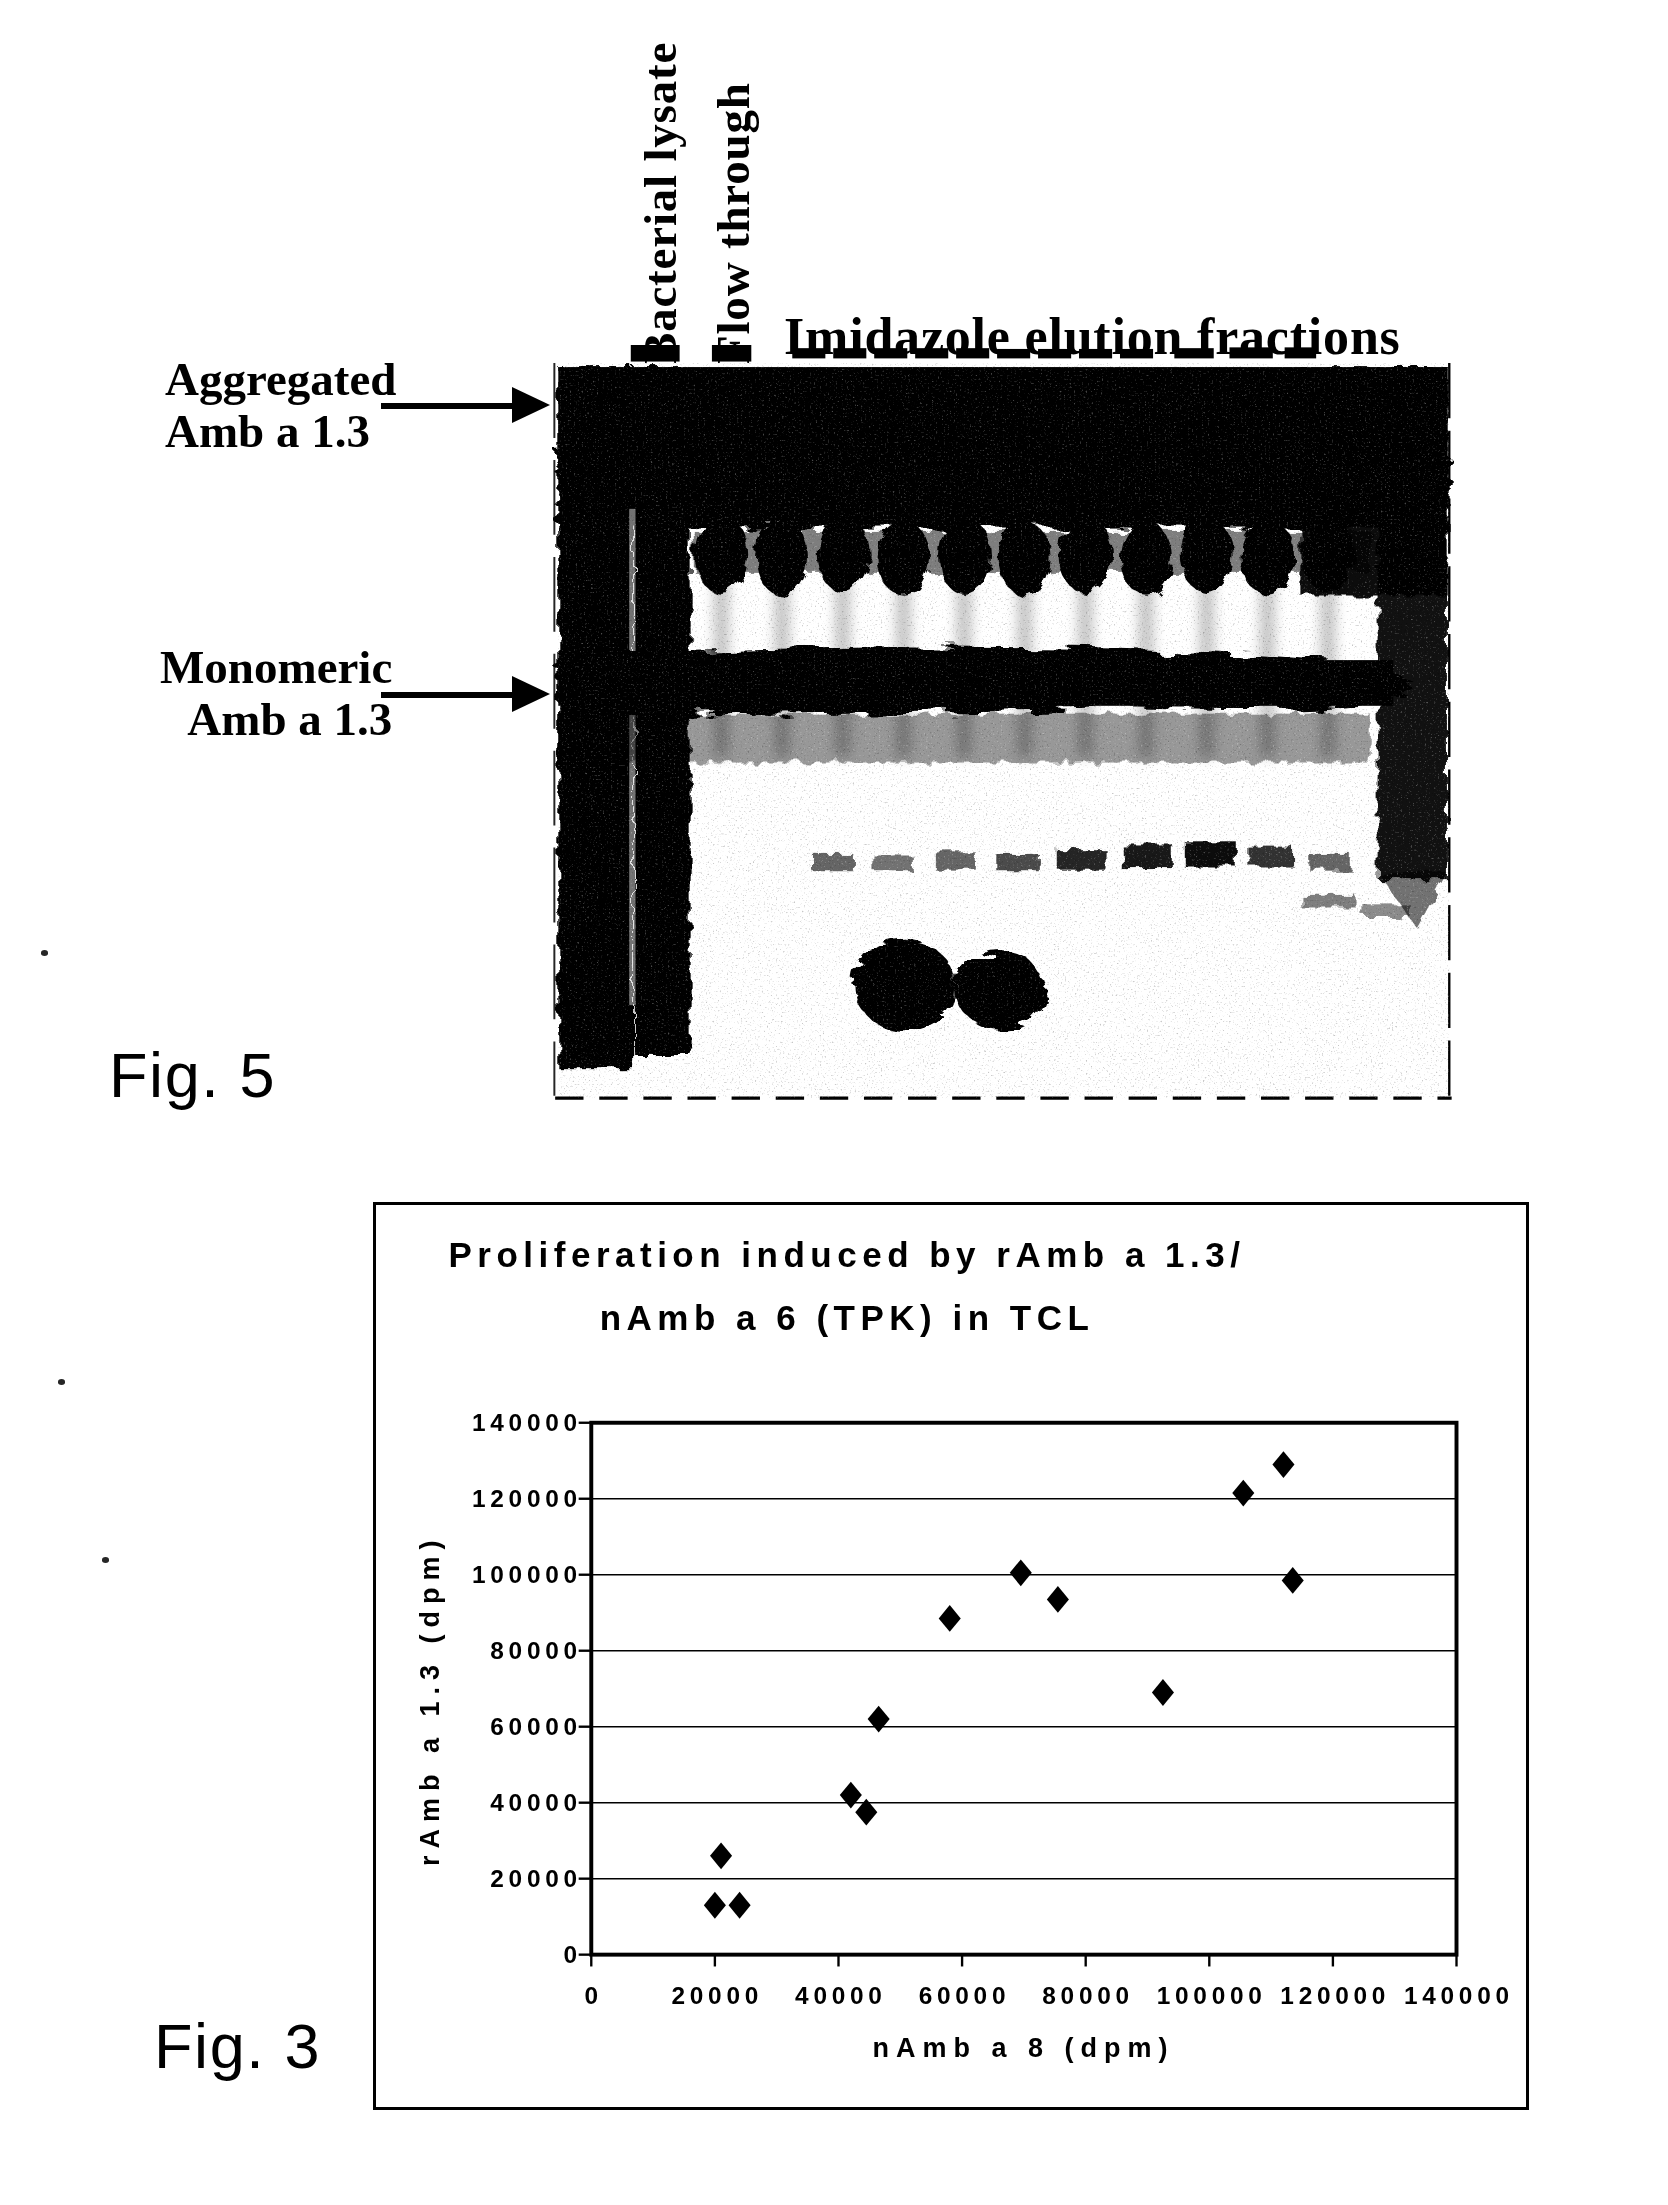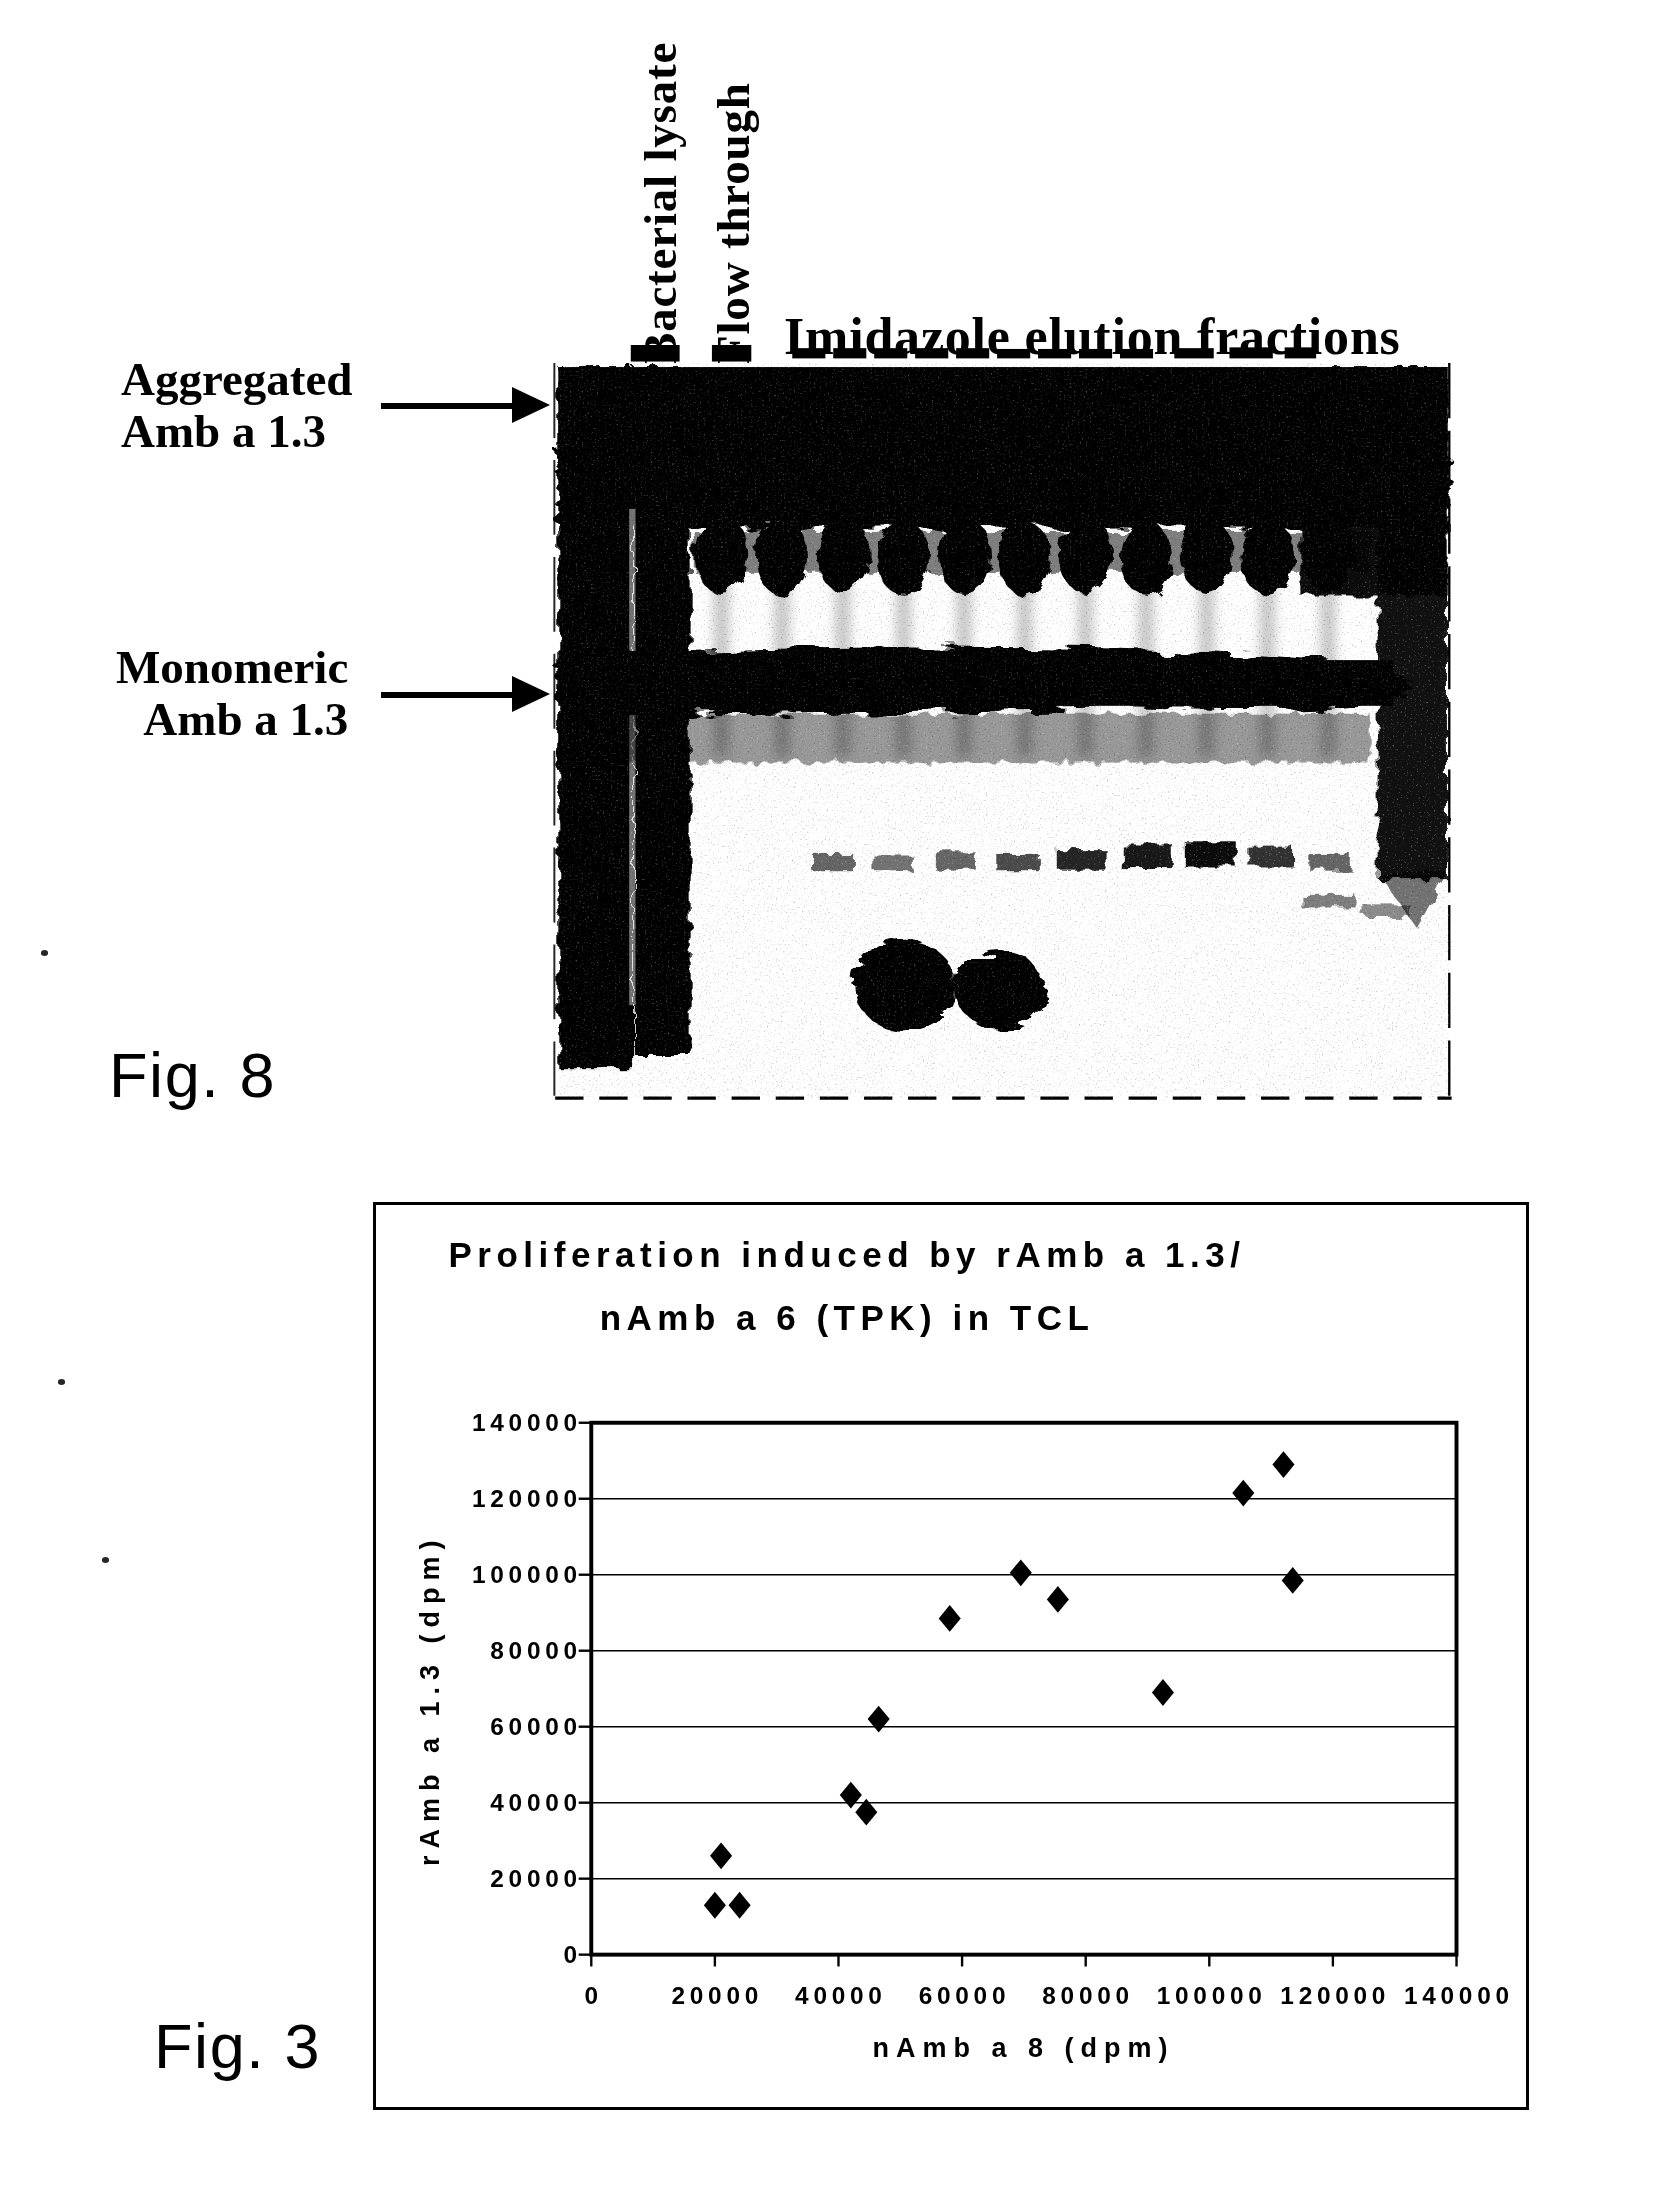--- a/index.html
+++ b/index.html
@@ -4,21 +4,21 @@
 <style>
   html,body{margin:0;padding:0;background:#fff;}
   .page{position:relative;width:1669px;height:2205px;background:#ffffff;overflow:hidden;
         font-family:"Liberation Serif", serif;color:#000;}
   .abs{position:absolute;}
 
   
   .gel-col-label{font-weight:bold;font-size:47px;white-space:nowrap;
     transform:rotate(-90deg);transform-origin:0 0;letter-spacing:0.8px;}
   .gel-heading{font-weight:bold;font-size:52px;white-space:nowrap;letter-spacing:0.8px;}
-  .band-label{font-weight:bold;font-size:47px;line-height:52px;white-space:nowrap;}
+  .band-label{font-weight:bold;font-size:47px;line-height:52px;white-space:nowrap;margin-left:44px;}
   .arrow-line{position:absolute;height:5.5px;background:#000;}
   .arrow-head{position:absolute;width:0;height:0;border-left:38px solid #000;
     border-top:18px solid transparent;border-bottom:18px solid transparent;}
   .fig-caption{position:absolute;font-family:"Liberation Sans", sans-serif;
     font-size:63px;letter-spacing:1.6px;color:#000;}
   .speck{position:absolute;width:7px;height:5.5px;background:#000;border-radius:50%;opacity:.85;}
 
   
   .chart-box{position:absolute;left:373px;top:1202px;width:1156px;height:908px;
     border:3.2px solid #000;box-sizing:border-box;background:#fff;}
@@ -173,21 +173,21 @@
 
     <g>
       <rect x="1048" y="30" width="88" height="650" fill="#000" filter="url(#rough2)" opacity="0.93"></rect>
       <polygon points="1048,672 1136,672 1098,742" fill="#000" opacity="0.55" filter="url(#rough2)"></polygon>
     </g>
 
     <rect x="8" y="25" width="1131" height="933" filter="url(#noiseW)" opacity="0.3"></rect>
     <rect x="8" y="25" width="1131" height="933" filter="url(#noiseB)" opacity="0.22"></rect>
   </svg>
 
-  <div class="fig-caption" style="left:109px;top:1039px;">Fig. 8</div>
+  <div class="fig-caption" style="left:109px;top:1039px;">Fig. 5</div>
 
   <div class="speck" style="left:41px;top:950px;"></div>
   <div class="speck" style="left:58px;top:1379px;"></div>
   <div class="speck" style="left:102px;top:1557px;"></div>
 
   <div class="chart-box"></div>
 
   <div class="chart-title">
     <div>Proliferation induced by rAmb a 1.3/</div>
     <div>nAmb a 6 (TPK) in TCL</div>

